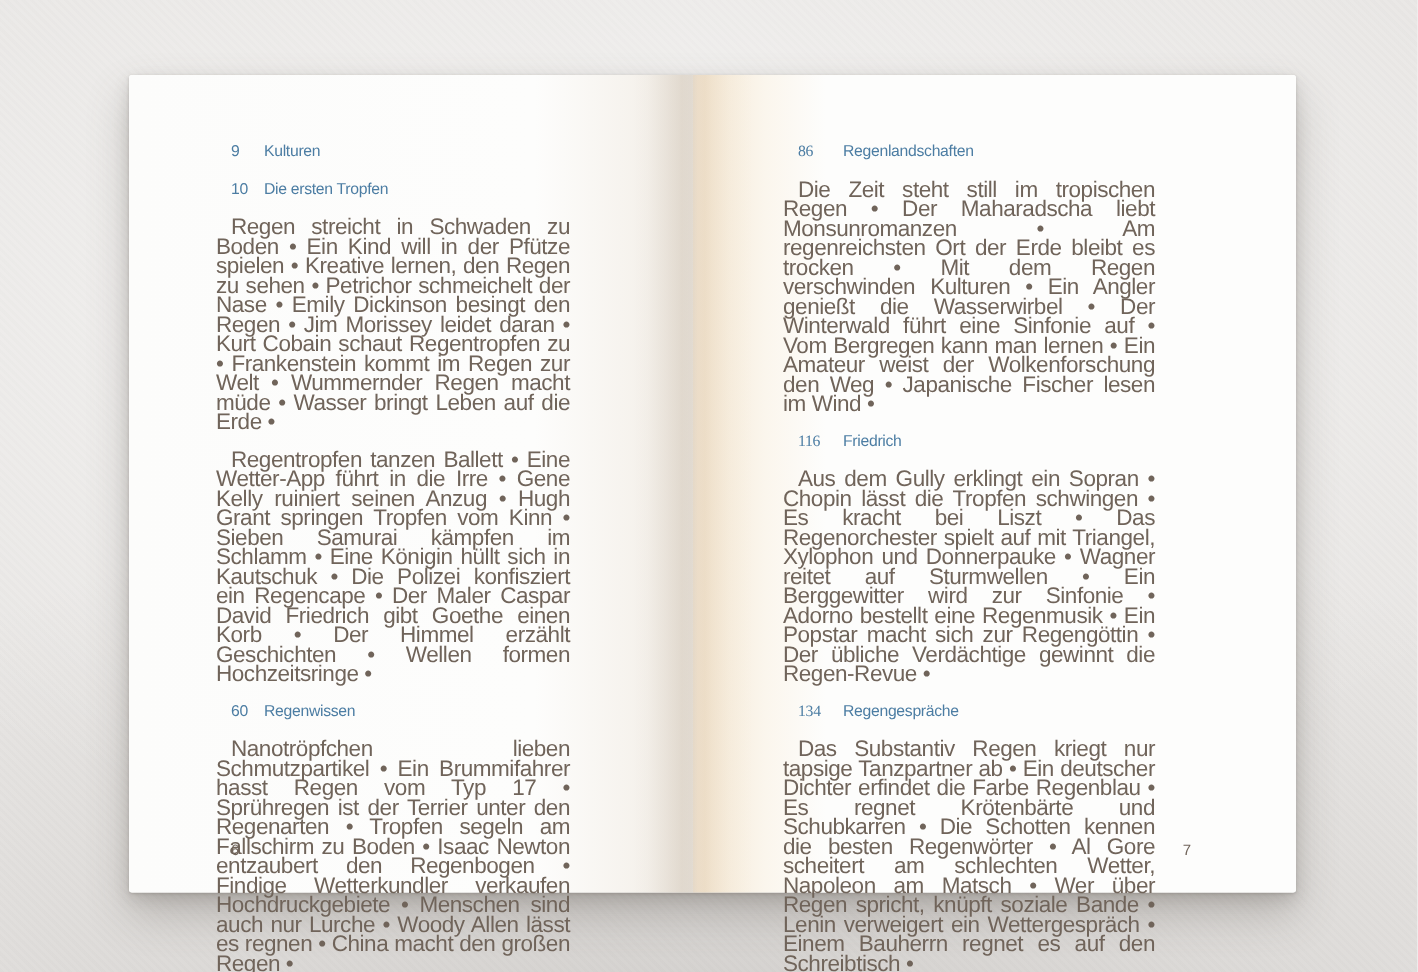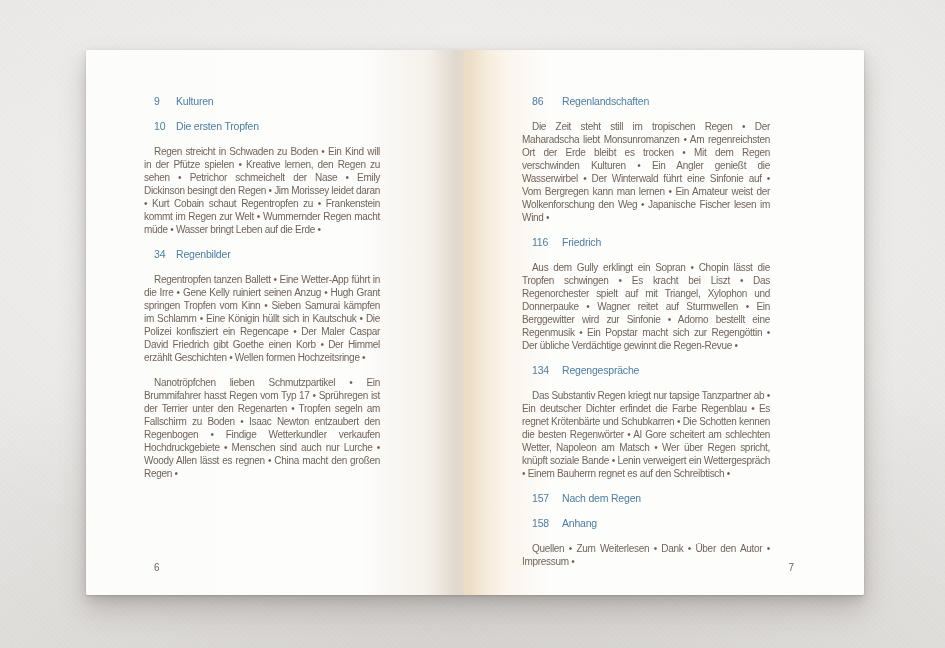--- a/index.html
+++ b/index.html
@@ -46,24 +46,24 @@
   .entry-head {
     display: flex; align-items: baseline;
     padding-left: 10px;
     font-size: 10.5px; line-height: 13px; letter-spacing: -0.2px;
     color: var(--accent-heading, #4c7da3);
     margin: 0 0 12px 0;
     white-space: nowrap;
   }
   .num { display: inline-block; flex: 0 0 auto; }
   .page-left .num { width: 22px; }
-  .page-right .num { width: 30px; }
+  .page-right .num { width: 30px; font-family: Liberation Serif, serif; }
   .summary {
     margin: 4px 0 12px 0;
-    font-size: 10px; line-height: 13px; letter-spacing: -0.3px;
+    font-size: 15px; line-height: 13px; letter-spacing: -0.3px;
     color: var(--body-text, #70645a);
     text-align: justify; text-indent: 10px;
     hyphens: auto; -webkit-hyphens: auto;
   }
   .folio {
     position: absolute; bottom: 21px;
     font-size: 10px; line-height: 12px;
     color: var(--body-text, #70645a);
   }
   .folio-left { left: 68px; }
@@ -90,28 +90,28 @@
             <span class="num">10</span>
             <span class="title">Die ersten Tropfen</span>
           </div>
         </div>
 
         <div class="entry">
           <p class="summary" lang="de">Regen streicht in Schwaden zu Boden • Ein Kind will in der Pfütze spielen • Kreative lernen, den Regen zu sehen • Petrichor schmeichelt der Nase • Emily Dickinson besingt den Regen • Jim Morissey leidet daran • Kurt Cobain schaut Regentropfen zu • Frankenstein kommt im Regen zur Welt • Wummernder Regen macht müde • Wasser bringt Leben auf die Erde •</p>
         </div>
 
         <div class="entry">
-          <div class="entry-head">
-            <span class="num">34</span>
-            <span class="title">Regenbilder</span>
-          </div>
           <p class="summary" lang="de">Regentropfen tanzen Ballett • Eine Wetter-App führt in die Irre • Gene Kelly ruiniert seinen Anzug • Hugh Grant springen Tropfen vom Kinn • Sieben Samurai kämpfen im Schlamm • Eine Königin hüllt sich in Kautschuk • Die Polizei konfisziert ein Regencape • Der Maler Caspar David Friedrich gibt Goethe einen Korb • Der Himmel erzählt Geschichten • Wellen formen Hochzeitsringe •</p>
         </div>
 
         <div class="entry">
+          <div class="entry-head">
+            <span class="num">60</span>
+            <span class="title">Regenwissen</span>
+          </div>
           <p class="summary" lang="de">Nanotröpfchen lieben Schmutzpartikel • Ein Brummifahrer hasst Regen vom Typ 17 • Sprühregen ist der Terrier unter den Regenarten • Tropfen segeln am Fallschirm zu Boden • Isaac Newton entzaubert den Regenbogen • Findige Wetterkundler verkaufen Hochdruckgebiete • Menschen sind auch nur Lurche • Woody Allen lässt es regnen • China macht den großen Regen •</p>
         </div>
 
       </div>
       <div class="folio folio-left">6</div>
     </div>
 
     <div class="page page-right">
       <div class="toc">
 

